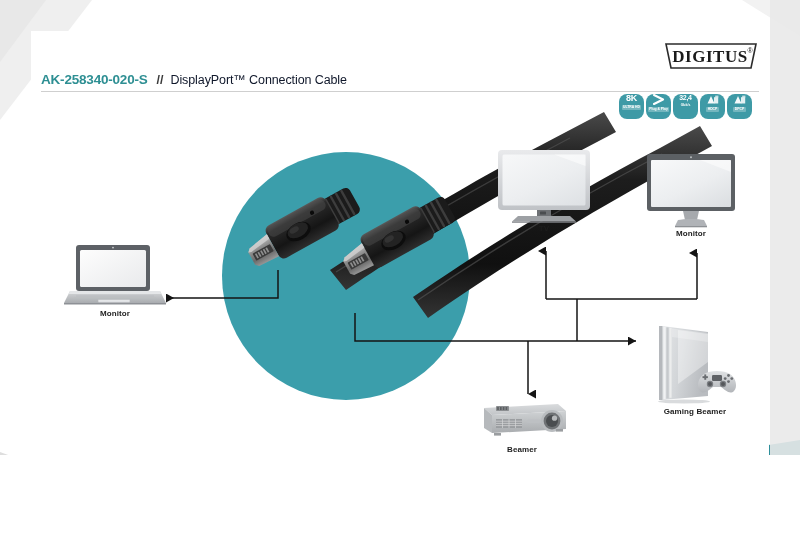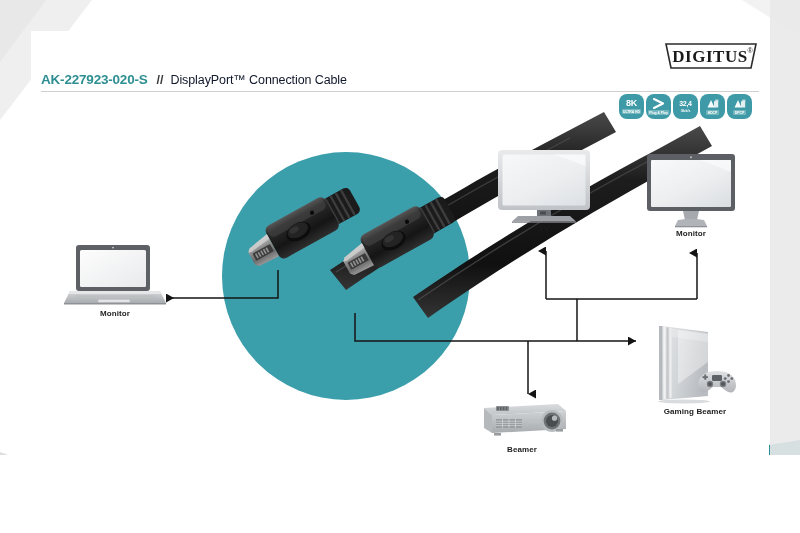--- a/index.html
+++ b/index.html
@@ -80,21 +80,21 @@
   }
   .badge {
     width: 25px; height: 25px;
     background: #3e9aa6;
     border-radius: 8px;
     position: relative;
     color: #ffffff;
     display: flex;
     flex-direction: column;
     align-items: center;
-    justify-content: center;
+    justify-content: flex-start;
     overflow: hidden;
   }
   .badge .b-main {
     font-size: 9px;
     font-weight: bold;
     line-height: 9px;
     letter-spacing: -0.3px;
   }
   .badge .b-main.small { font-size: 7px; line-height:7px; }
   .badge .b-sub {
@@ -181,21 +181,21 @@
 
   <div id="logo">
     <svg width="98" height="30" viewBox="0 0 98 30" xmlns="http://www.w3.org/2000/svg">
       <polygon points="4,3 94,3 89,27 9,27" fill="#ffffff" stroke="#2b2b2b" stroke-width="1.6"></polygon>
       <text x="48" y="21" text-anchor="middle" font-family="Liberation Serif, serif" font-size="17" font-weight="bold" fill="#1a1a1a" letter-spacing="0.5">DIGITUS</text>
       <text x="88" y="12" text-anchor="middle" font-family="Liberation Sans, sans-serif" font-size="7" fill="#1a1a1a">®</text>
     </svg>
   </div>
 
   <div id="title-row">
-    <span id="sku">AK-227923-020-S</span>
+    <span id="sku">AK-258340-020-S</span>
     <span id="sep">//</span>
     <span id="prodname">DisplayPort™ Connection Cable</span>
   </div>
   <div id="title-rule"></div>
 
   <div id="badges">
 
     <div class="badge">
       <span class="b-main">8K</span>
       <span class="b-sub">ULTRA HD</span>

